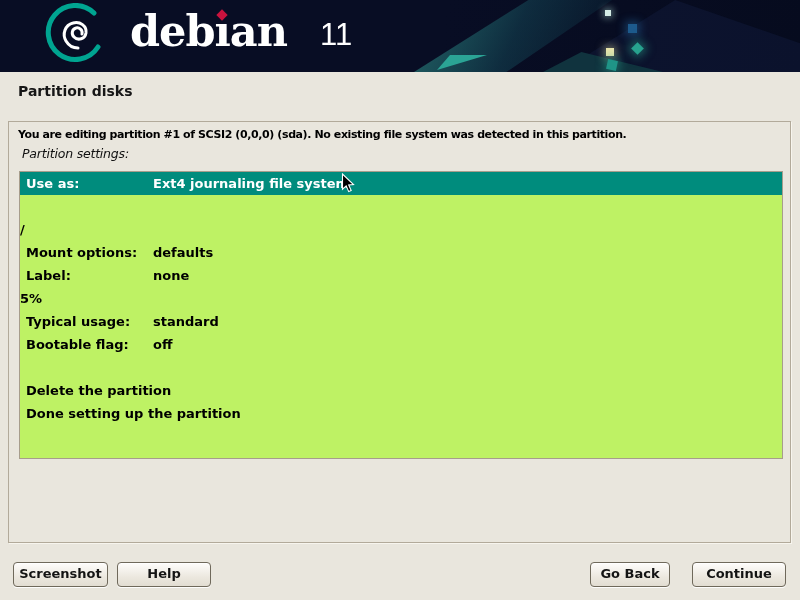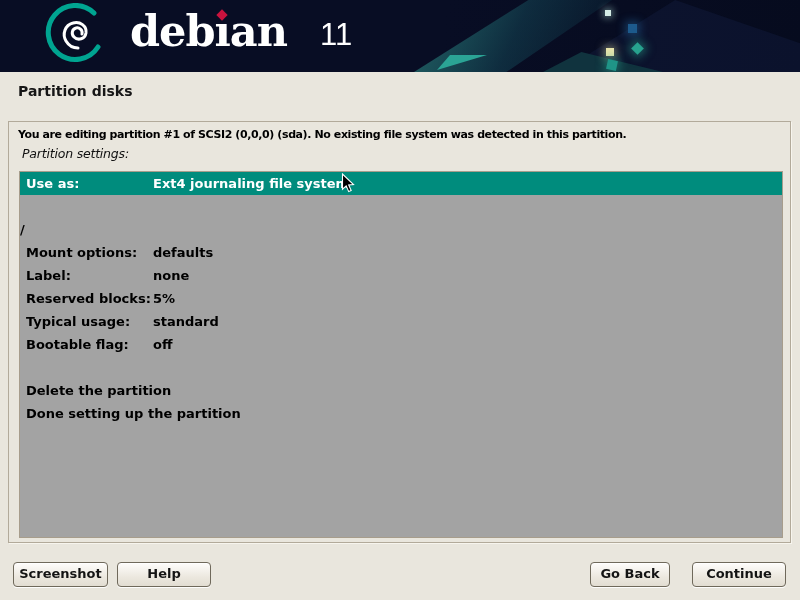--- a/index.html
+++ b/index.html
@@ -78,22 +78,22 @@
     letter-spacing:-0.4px; white-space:nowrap;
   }
   .subtitle {
     position:absolute; left:13px; top:24px;
     font-size:12.5px; font-style:italic; color:#111;
     letter-spacing:-0.2px;
   }
 
   
   .listbox {
-    position:absolute; left:10px; top:49px; width:764px; height:367px;
-    background:#a3a3a3; border:1px solid #a79d8c;
+    position:absolute; left:10px; top:49px; width:764px; height:288px;
+    background:#bef264; border:1px solid #a79d8c;
   }
   .row {
     display:flex; align-items:center; height:23px;
     font-size:13px; font-weight:bold; color:#000; cursor:default;
   }
   .row .lbl { width:133px; padding-left:6px; flex:none; white-space:nowrap; }
   .row .val { flex:1; white-space:nowrap; }
   .row.selected { background:#008c7d; color:#fff; }
   .row.action .lbl { width:auto; }
 
@@ -161,21 +161,20 @@
     </div>
     <div class="row">
       <span class="lbl">Mount options:</span>
       <span class="val">defaults</span>
     </div>
     <div class="row">
       <span class="lbl">Label:</span>
       <span class="val">none</span>
     </div>
     <div class="row">
-      <span class="lbl">Reserved blocks:</span>
       <span class="val">5%</span>
     </div>
     <div class="row">
       <span class="lbl">Typical usage:</span>
       <span class="val">standard</span>
     </div>
     <div class="row">
       <span class="lbl">Bootable flag:</span>
       <span class="val">off</span>
     </div>

